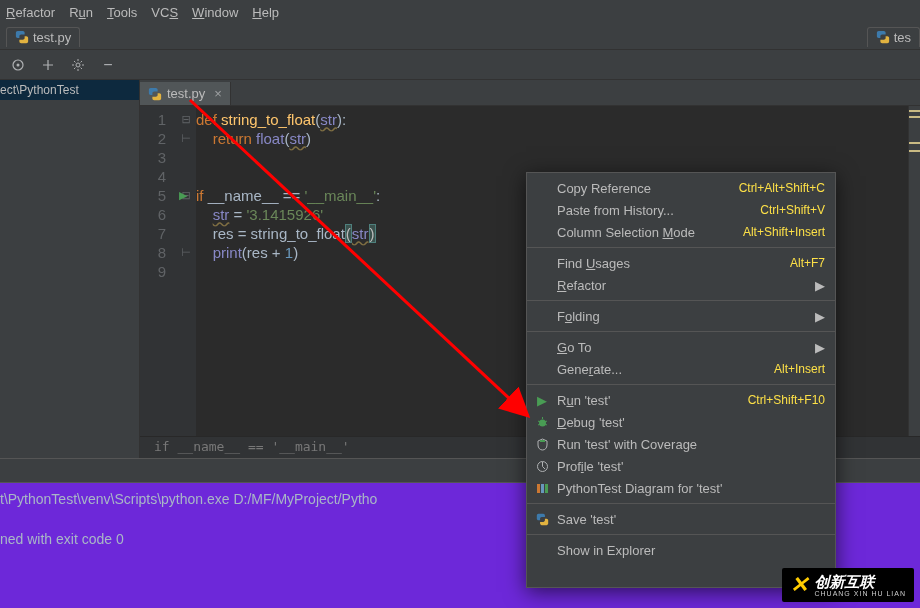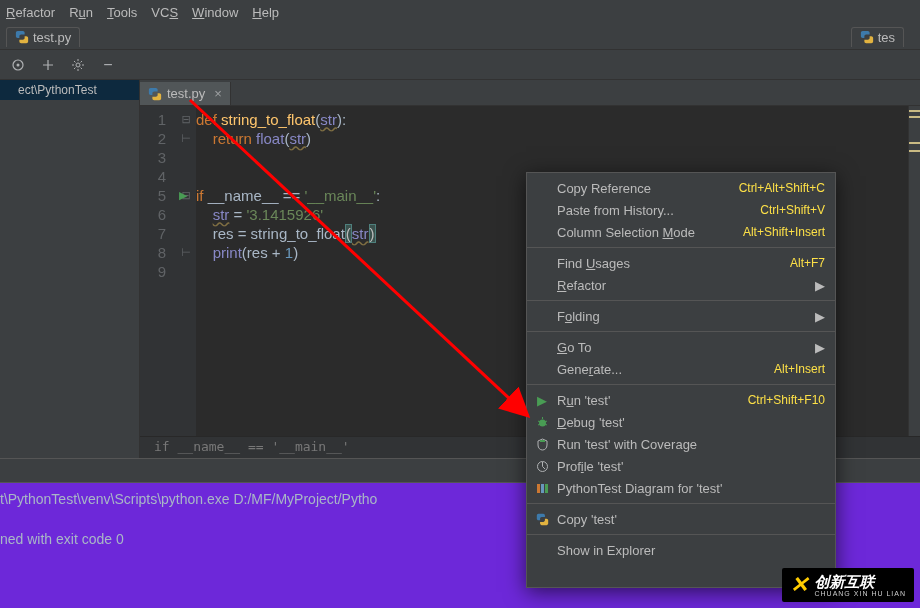--- a/index.html
+++ b/index.html
@@ -2,27 +2,27 @@
 <html><head>
 <meta charset="utf-8">
 <style>
 * { margin: 0; padding: 0; box-sizing: border-box; font-family: "Segoe UI", Arial, sans-serif; }
 body { width: 920px; height: 608px; background: #3c3f41; color: #bbbbbb; font-size: 13px; overflow: hidden; position: relative; }
 .menubar { height: 24px; background: #3c3f41; display: flex; align-items: center; padding: 0 6px; gap: 14px; }
 .menubar span { color: #bbbbbb; cursor: default; }
 .menubar span u { text-decoration: underline; }
 .tabstrip { height: 26px; background: #3c3f41; border-bottom: 1px solid #323232; display: flex; align-items: center; padding-left: 6px; position: relative; }
 .file-tab { display: flex; align-items: center; gap: 4px; padding: 2px 8px; background: #3c3f41; border: 1px solid #555; border-bottom: none; border-radius: 3px 3px 0 0; }
-.file-tab.right { position: absolute; right: 16px; }
+.file-tab.right { position: absolute; right: 0; }
 .py-icon { width: 14px; height: 14px; display: inline-block; }
 .toolbar { height: 30px; background: #3c3f41; display: flex; align-items: center; padding-left: 10px; gap: 14px; border-bottom: 1px solid #323232; }
 .toolbar .icon-btn { width: 16px; height: 16px; display: flex; align-items: center; justify-content: center; color: #afb1b3; }
 .main { display: flex; height: 378px; }
 .sidebar { width: 140px; background: #3c3f41; border-right: 1px solid #323232; }
-.sidebar-item { padding: 3px 18px; color: #bababa; font-size: 12px; }
+.sidebar-item { padding: 3px 0; color: #bababa; font-size: 12px; }
 .sidebar-item.selected { background: #0d293e; color: #bbbbbb; }
 .editor-area { flex: 1; display: flex; flex-direction: column; background: #2b2b2b; }
 .editor-tabs { height: 26px; background: #3c3f41; display: flex; align-items: flex-end; border-bottom: 1px solid #323232; }
 .editor-tab { display: flex; align-items: center; gap: 5px; padding: 4px 8px; background: #515658; border-right: 1px solid #323232; }
 .editor-tab .close { color: #9da0a2; margin-left: 4px; }
 .code-area { flex: 1; display: flex; font-family: "Consolas", monospace; font-size: 15px; background: #2b2b2b; }
 .gutter { width: 36px; background: #313335; text-align: right; padding: 4px 10px 4px 0; color: #606366; line-height: 19px; }
 .fold-col { width: 20px; background: #313335; padding-top: 4px; line-height: 19px; text-align: center; color: #606366; font-size: 11px; position: relative; }
 .code { flex: 1; padding: 4px 0; line-height: 19px; white-space: pre; }
 .kw { color: #cc7832; }
@@ -254,21 +254,21 @@
       <span>PythonTest Diagram for 'test'</span>
     </div>
   <hr>
   <div class="item">
       <span class="left-icon">
         <svg viewBox="0 0 16 16" width="13" height="13">
           <path d="M5 1h4c1 0 2 1 2 2v2H7c-1 0-2 1-2 2v2H3c-1 0-2-1-2-2V3c0-1 1-2 2-2z" fill="#3d7aab"></path>
           <path d="M11 15H7c-1 0-2-1-2-2v-2h4c1 0 2-1 2-2V7h2c1 0 2 1 2 2v4c0 1-1 2-2 2z" fill="#e2b340"></path>
         </svg>
       </span>
-      <span>Copy 'test'</span>
+      <span>Save 'test'</span>
     </div>
   <hr>
   <div class="item">
       <span>Show in Explorer</span>
     </div>
   <div class="item"></div>
 
 </div>
 
 <svg class="arrow-svg" width="370" height="340">

